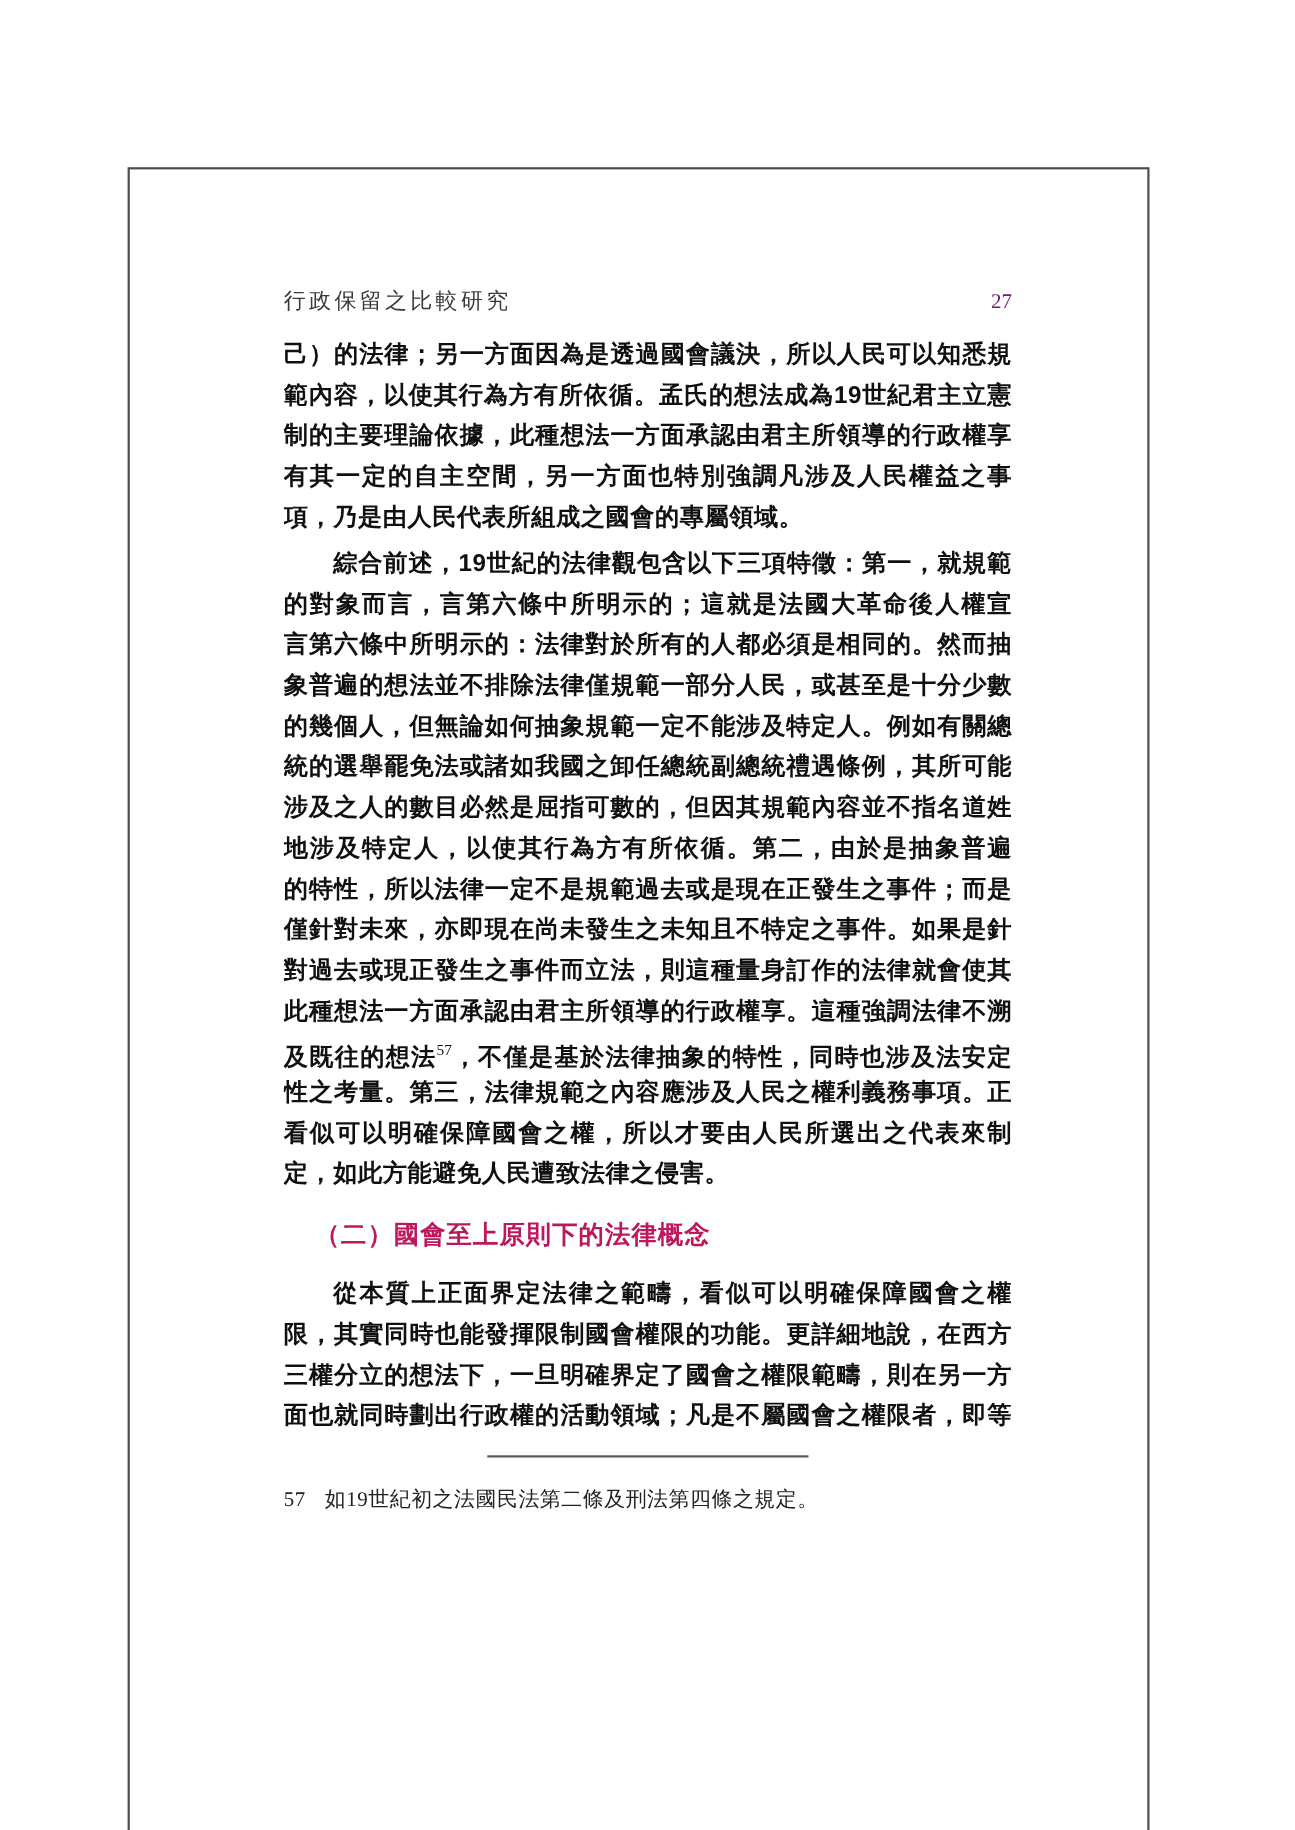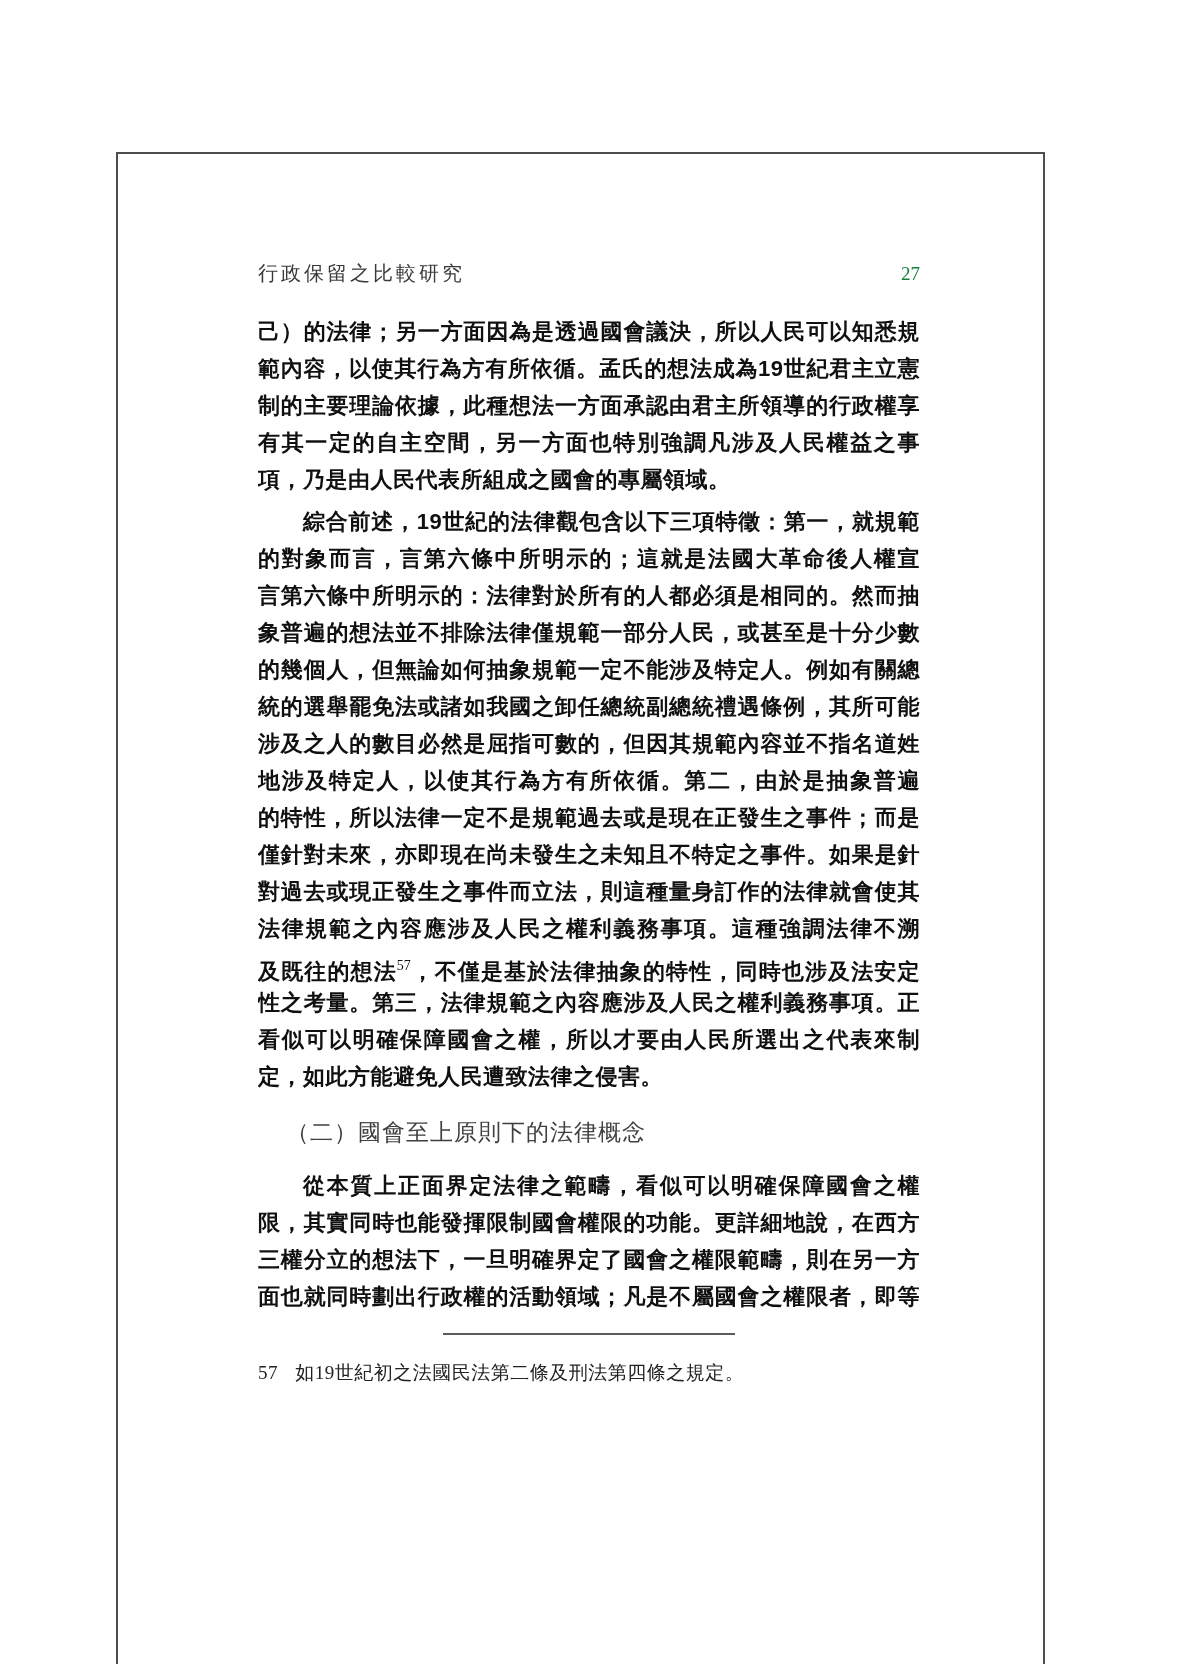--- a/index.html
+++ b/index.html
@@ -28,24 +28,24 @@
     align-items: baseline;
     font-family: "Liberation Serif", serif;
     color: #3a3a3a;
   }
   .running-title {
     font-size: 20px;
     letter-spacing: 3px;
   }
   .page-number {
     font-size: 19px;
-    color: #15803d;
+    color: #701a75;
   }
   .body-text {
-    margin-top: 26px;
+    margin-top: 16px;
     color: #101010;
   }
   .para { margin: 0; }
   .para + .para { margin-top: 5px; }
   .line {
     font-size: 22px;
     font-weight: 700;
     line-height: 37px;
     height: 37px;
     overflow: hidden;
@@ -65,22 +65,22 @@
     font-weight: 400;
     font-family: "Liberation Serif", serif;
     vertical-align: 9px;
     letter-spacing: 0;
   }
   .heading {
     margin: 21px 0 17px 0;
     padding-left: 28px;
     font-family: "Liberation Serif", serif;
     font-size: 23px;
-    font-weight: 400;
-    color: #404040;
+    font-weight: 700;
+    color: #be185d;
     line-height: 34px;
     letter-spacing: 1px;
   }
   .footnote-separator {
     margin-top: 18px;
     width: 292px;
     border: none;
     border-top: 2px solid #5a5a5a;
   }
   .footnote-row {
@@ -116,21 +116,21 @@
           <div class="line">的對象而言，言第六條中所明示的；這就是法國大革命後人權宣</div>
           <div class="line">言第六條中所明示的：法律對於所有的人都必須是相同的。然而抽</div>
           <div class="line">象普遍的想法並不排除法律僅規範一部分人民，或甚至是十分少數</div>
           <div class="line">的幾個人，但無論如何抽象規範一定不能涉及特定人。例如有關總</div>
           <div class="line">統的選舉罷免法或諸如我國之卸任總統副總統禮遇條例，其所可能</div>
           <div class="line">涉及之人的數目必然是屈指可數的，但因其規範內容並不指名道姓</div>
           <div class="line">地涉及特定人，以使其行為方有所依循。第二，由於是抽象普遍</div>
           <div class="line">的特性，所以法律一定不是規範過去或是現在正發生之事件；而是</div>
           <div class="line">僅針對未來，亦即現在尚未發生之未知且不特定之事件。如果是針</div>
           <div class="line">對過去或現正發生之事件而立法，則這種量身訂作的法律就會使其</div>
-          <div class="line">法律規範之內容應涉及人民之權利義務事項。這種強調法律不溯</div>
+          <div class="line">此種想法一方面承認由君主所領導的行政權享。這種強調法律不溯</div>
           <div class="line"><span>及既往的想法</span><span class="sup">57</span><span>，不僅是基於法律抽象的特性，同時也涉及法安定</span></div>
           <div class="line">性之考量。第三，法律規範之內容應涉及人民之權利義務事項。正</div>
           <div class="line">看似可以明確保障國會之權，所以才要由人民所選出之代表來制</div>
           <div class="line lastline">定，如此方能避免人民遭致法律之侵害。</div>
         </div>
         <div class="heading">（二）國會至上原則下的法律概念</div>
         <div class="para">
           <div class="line indent">從本質上正面界定法律之範疇，看似可以明確保障國會之權</div>
           <div class="line">限，其實同時也能發揮限制國會權限的功能。更詳細地說，在西方</div>
           <div class="line">三權分立的想法下，一旦明確界定了國會之權限範疇，則在另一方</div>

